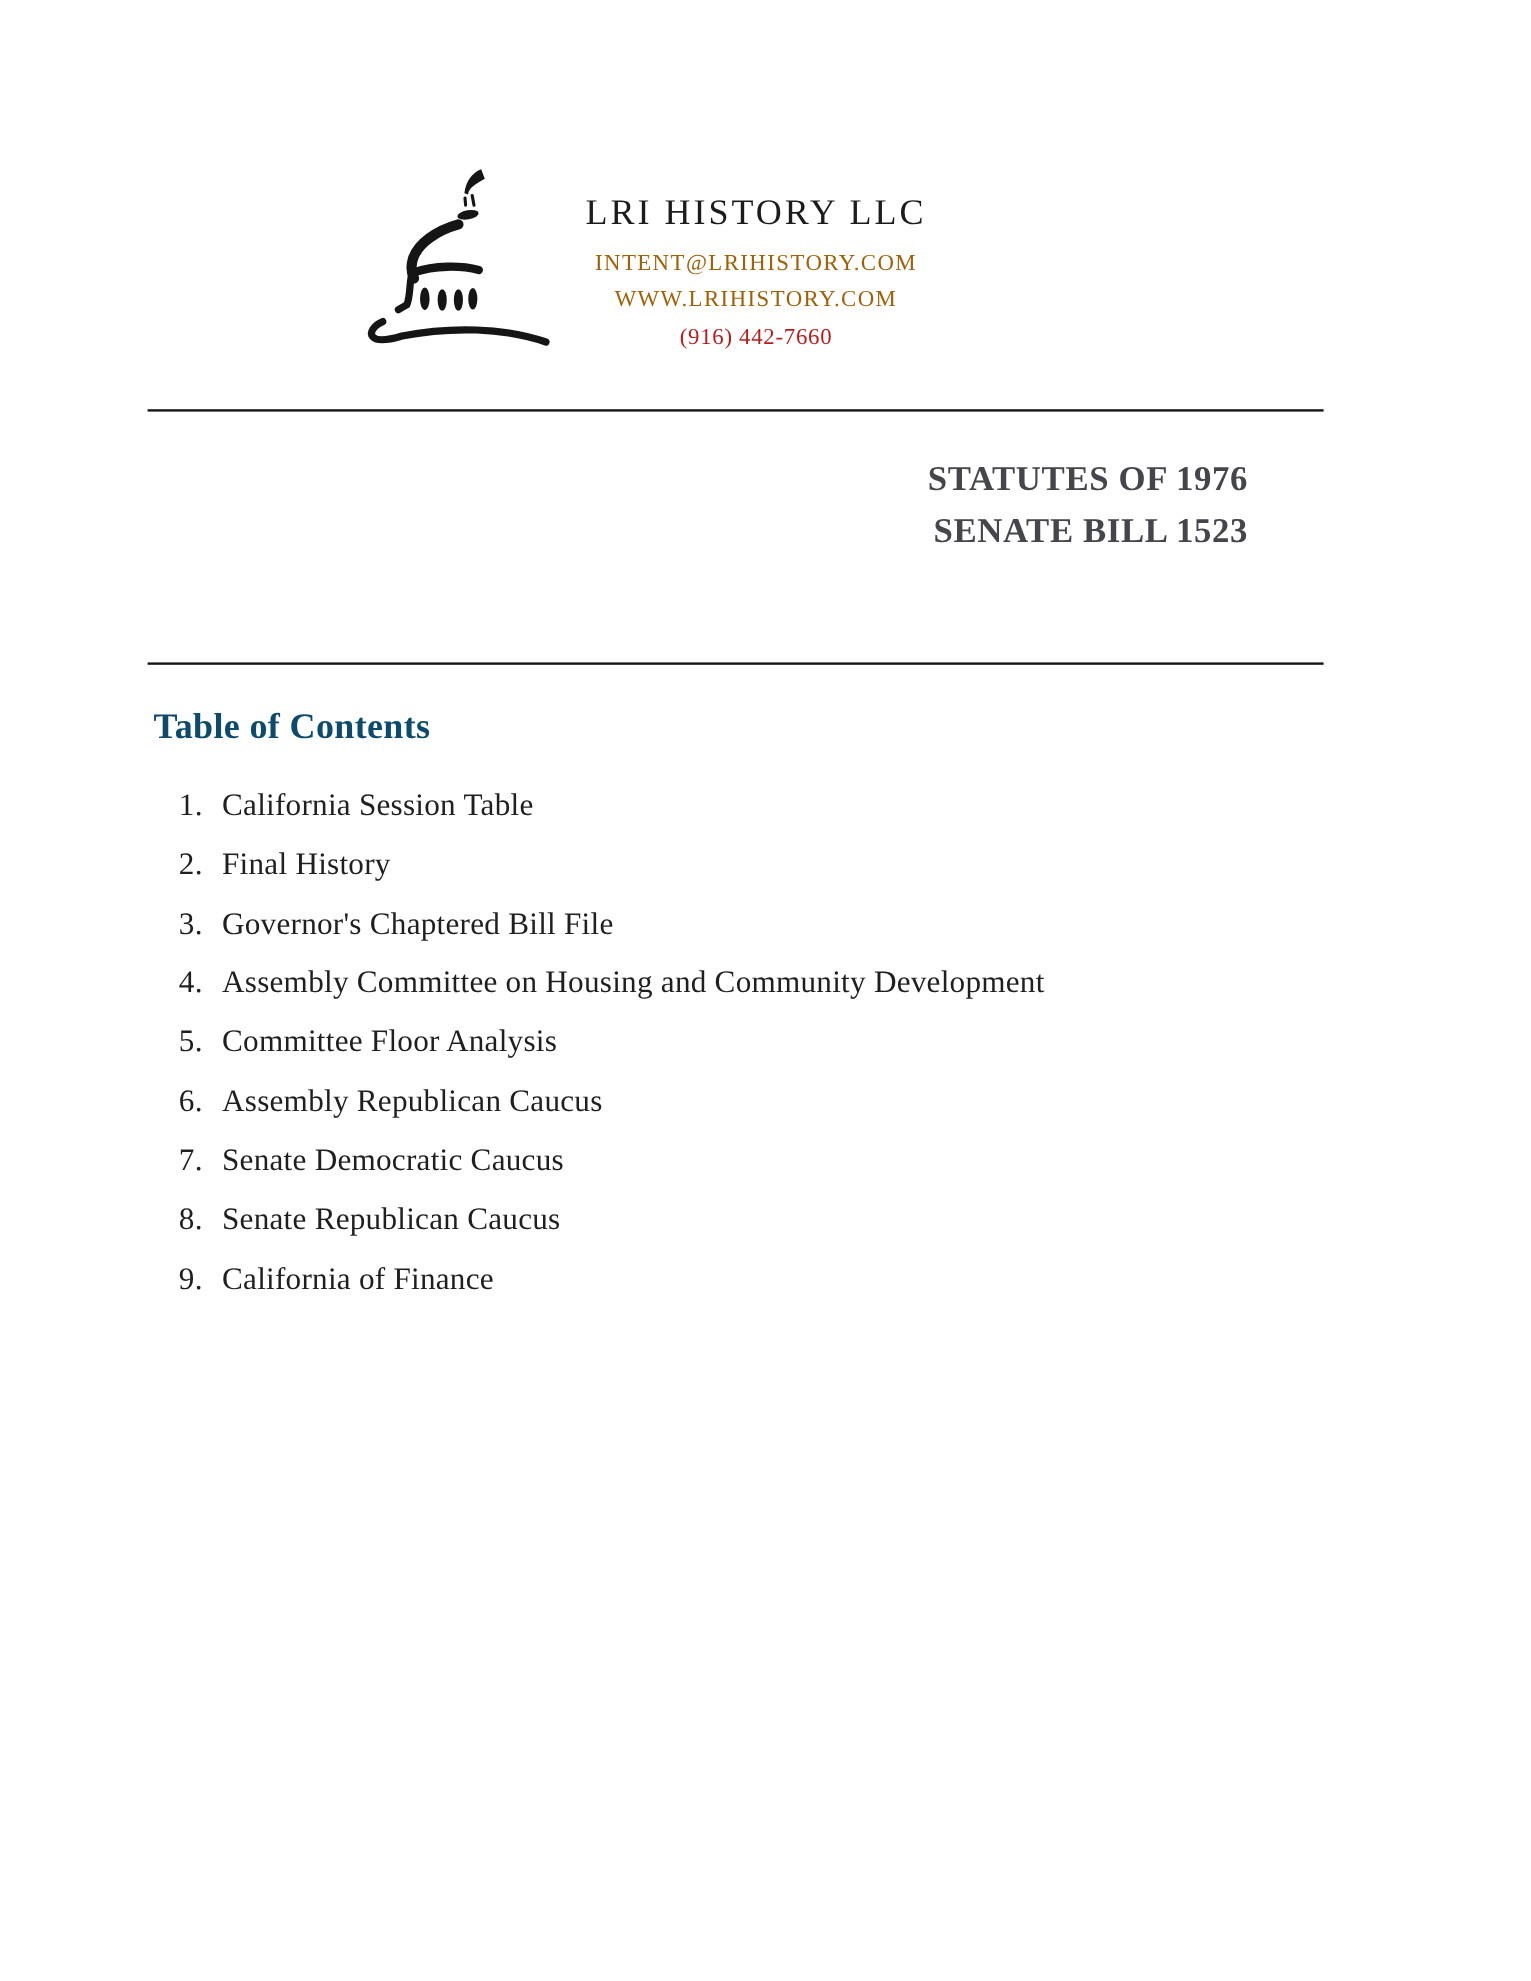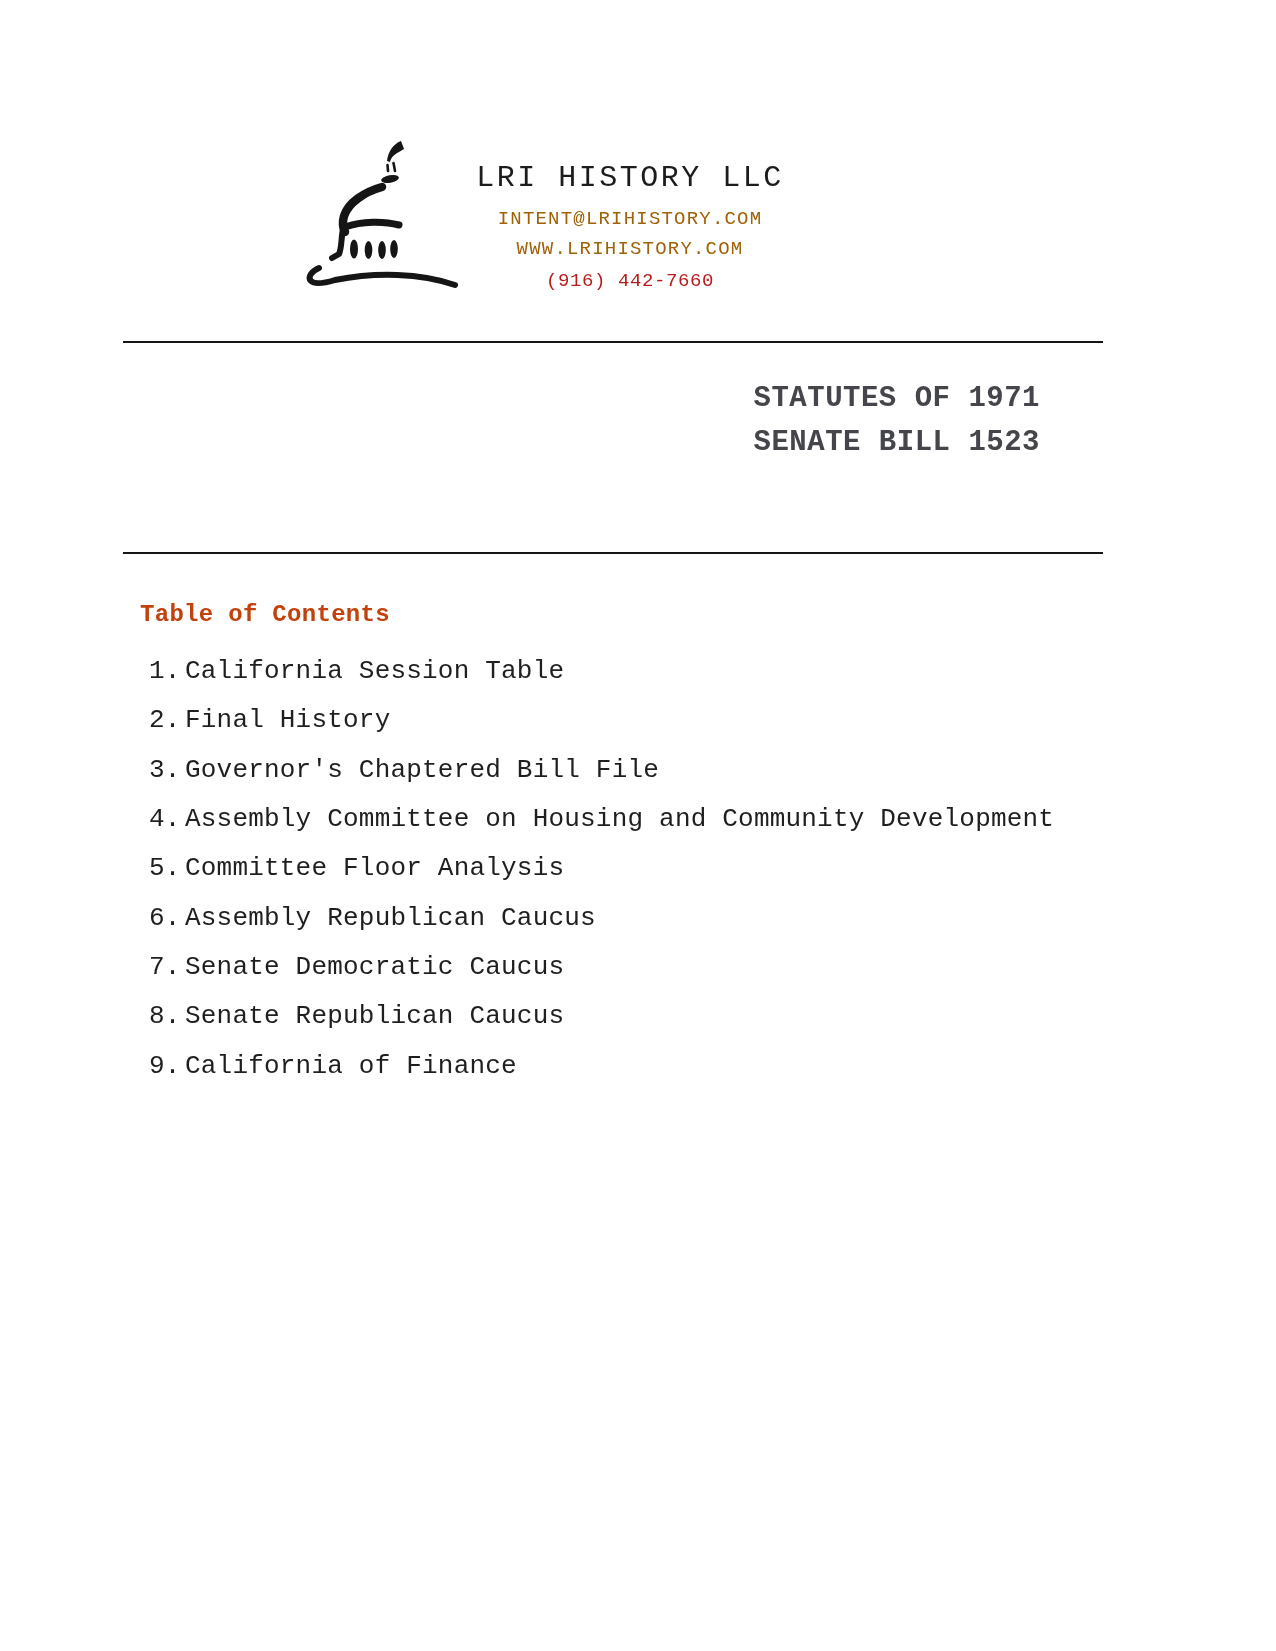--- a/index.html
+++ b/index.html
@@ -1,20 +1,20 @@
 <!DOCTYPE html>
 <html><head>
 <meta charset="utf-8">
 <style>
   html,body{margin:0;padding:0;background:#ffffff;}
   #page{
     position:relative;
     width:1276px;height:1572px;
     background:#ffffff;
-    font-family:Liberation Mono, monospace;
+    font-family:Liberation Serif, serif;
     color:#1a1a1a;
     overflow:hidden;
   }
   .abs{position:absolute;}
   
   #logo{left:288px;top:126px;width:175px;height:165px;}
   .hdr-line{left:330px;width:600px;text-align:center;line-height:1;white-space:pre;}
   .company-name{top:163px;font-size:30px;letter-spacing:2.5px;color:#1c1c1c;}
   .contact{font-size:19px;letter-spacing:1.2px;color:#a16207;}
   .contact.email{top:210px;}
@@ -25,23 +25,23 @@
   .rule1{top:341px;}
   .rule2{top:552px;}
   
   .ref-block{top:377px;right:236px;text-align:right;}
   .ref-line{
     font-size:29px;font-weight:bold;line-height:44px;
     letter-spacing:0.5px;color:#45464b;white-space:pre;
   }
   
   .toc-title{
-    left:124px;top:587px;margin:16px;
-    font-size:24px;font-weight:bold;line-height:1;
-    letter-spacing:0.3px;color:#c2410c;
+    left:124px;top:587px;margin:4px;
+    font-size:30px;font-weight:bold;line-height:1;
+    letter-spacing:0.3px;color:#0c4a6e;
   }
   .toc-list{left:149px;top:657px;}
   .toc-row{
     height:49.35px;display:flex;align-items:flex-start;
     font-size:26px;line-height:28px;letter-spacing:0.2px;color:#1f1f1f;
   }
   .toc-num{display:inline-block;width:36px;flex:0 0 36px;}
   .toc-label{display:inline-block;}
   svg .ink{fill:none;stroke:#151515;stroke-linecap:round;}
 </style>
@@ -74,21 +74,21 @@
 
   <div class="abs hdr-line company-name">LRI HISTORY LLC</div>
   <div class="abs hdr-line contact email">INTENT@LRIHISTORY.COM</div>
   <div class="abs hdr-line contact web">WWW.LRIHISTORY.COM</div>
   <div class="abs hdr-line phone">(916) 442-7660</div>
 
   <div class="abs rule rule1"></div>
   <div class="abs rule rule2"></div>
 
   <div class="abs ref-block">
-    <div class="ref-line">STATUTES OF 1971</div>
+    <div class="ref-line">STATUTES OF 1976</div>
     <div class="ref-line">SENATE BILL 1523</div>
   </div>
 
   <h1 class="abs toc-title">Table of Contents</h1>
 
   <div class="abs toc-list">
     <div class="toc-row">
       <span class="toc-num">1.</span>
       <span class="toc-label">California Session Table</span>
     </div>

